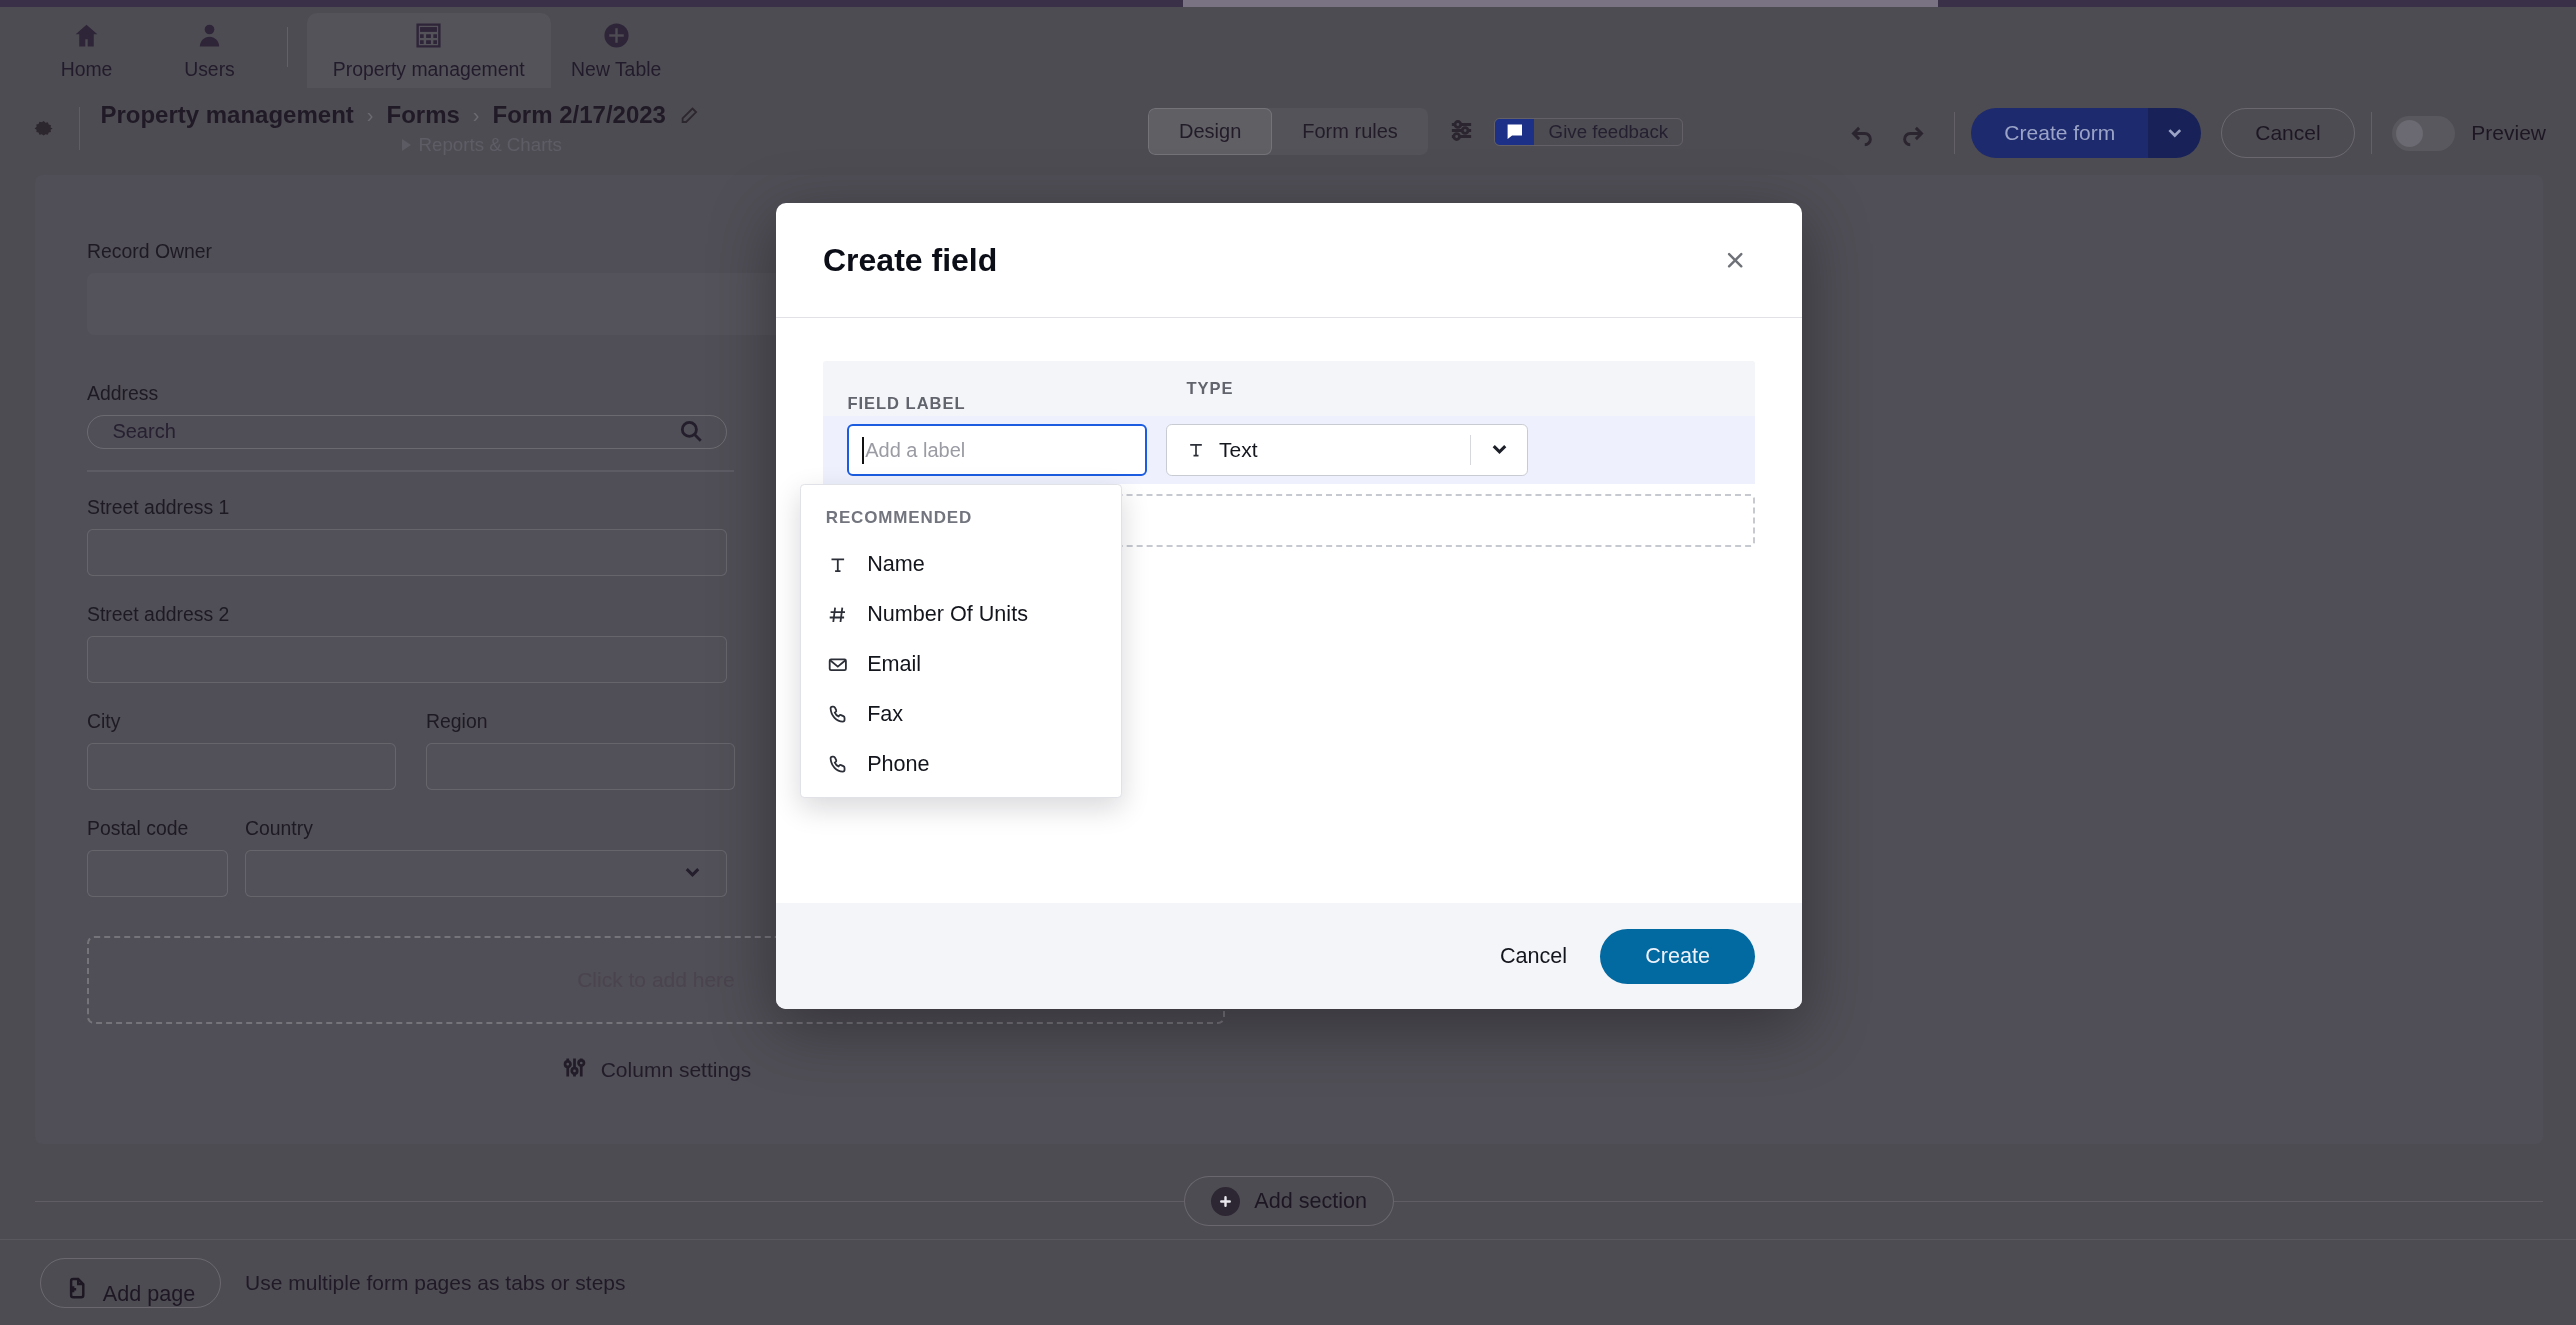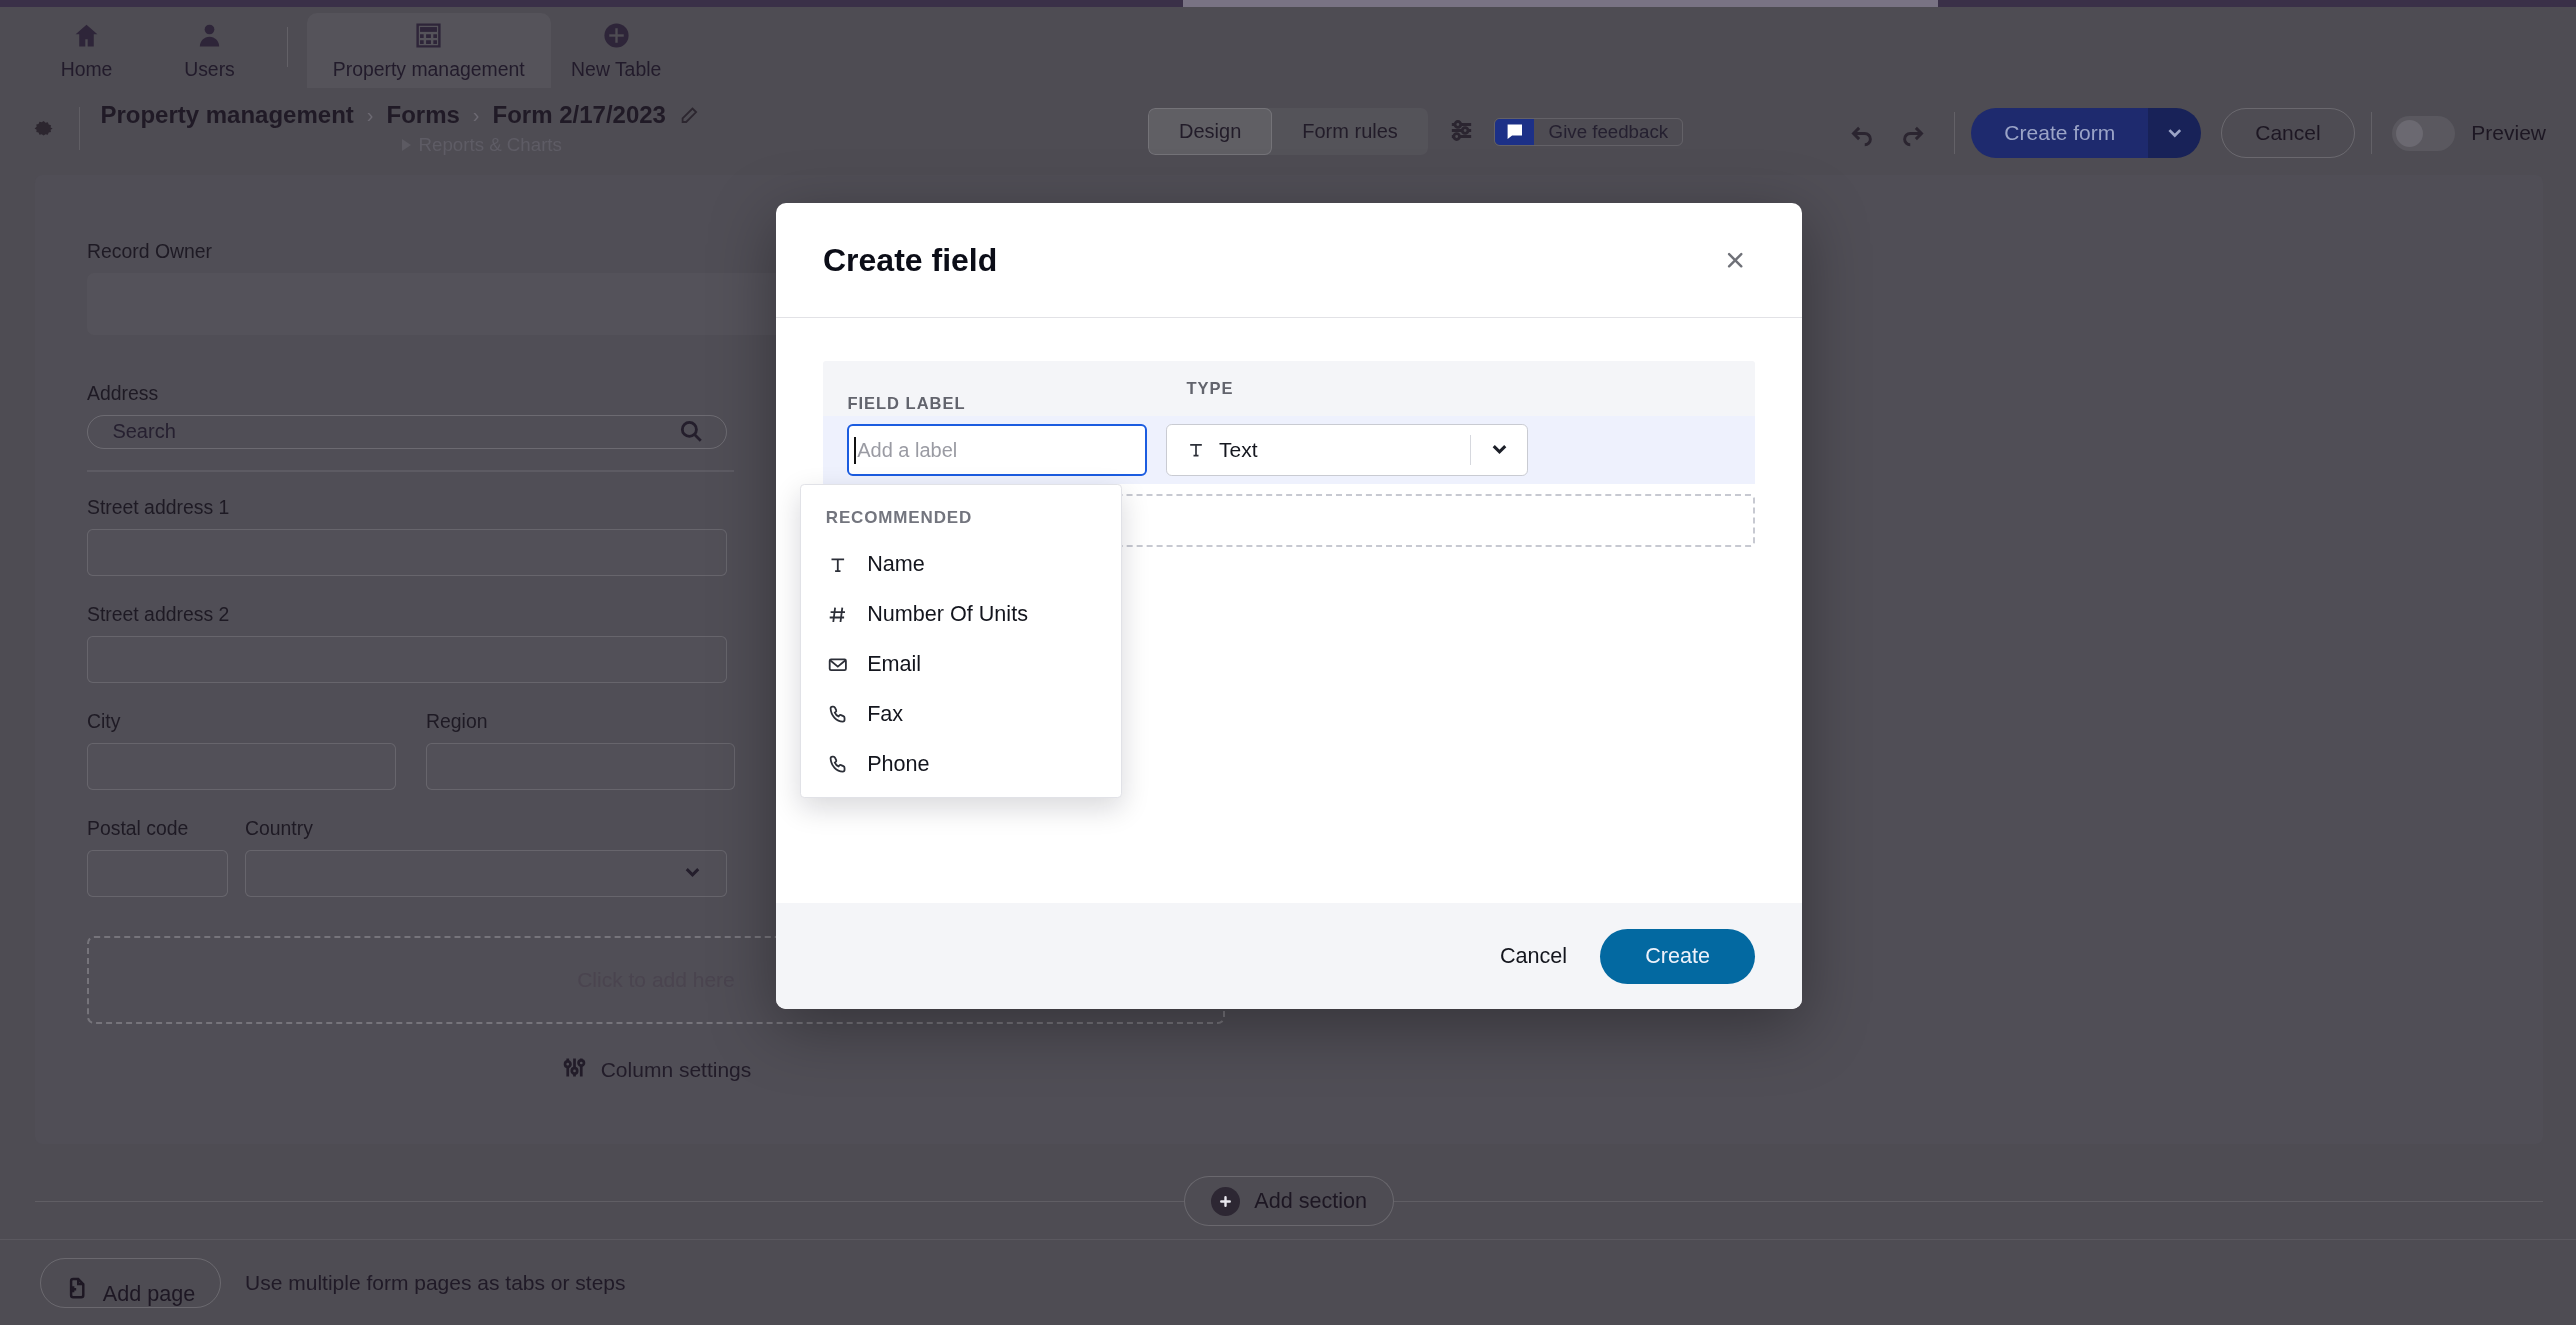--- a/index.html
+++ b/index.html
@@ -193,21 +193,21 @@
   }
   .grid-head .col-label { width: 339px; font-size: 16.5px; letter-spacing: .06em; color: #62646d; font-weight: 700; margin-top: 30px; }
   .grid-head .col-type { font-size: 16.5px; letter-spacing: .06em; color: #62646d; font-weight: 700; }
 
   .field-row {
     display: flex; align-items: center; gap: 18.7px; background: #eef1fd;
     padding: 13px 24.4px; height: 68px;
   }
   .label-input {
     width: 300px; height: 52px; border: 2.9px solid #1b5ce0; border-radius: 5.8px; background: #fff;
-    display: flex; align-items: center; padding: 0 5px; position: relative;
+    display: flex; align-items: center; padding: 0 13px; position: relative;
   }
   .caret { width: 1.4px; height: 27px; background: #111; margin-right: 1.4px; }
   .ph { font-size: 20px; color: #9a9ba3; }
   .type-select {
     width: 362px; height: 52px; border: 1.4px solid #c9cbd2; border-radius: 5.8px; background: #fff;
     display: flex; align-items: center; padding: 0 0 0 16px; position: relative;
   }
   .type-select .t-ico { width: 26px; display:flex; justify-content:center; }
   .type-select .t-ico svg { width: 20px; height: 21.6px; stroke: #2c2f38; fill: none; stroke-width: 2; }
   .type-select .t-lbl { font-size: 21px; color: #15171f; margin-left: 10px; }

